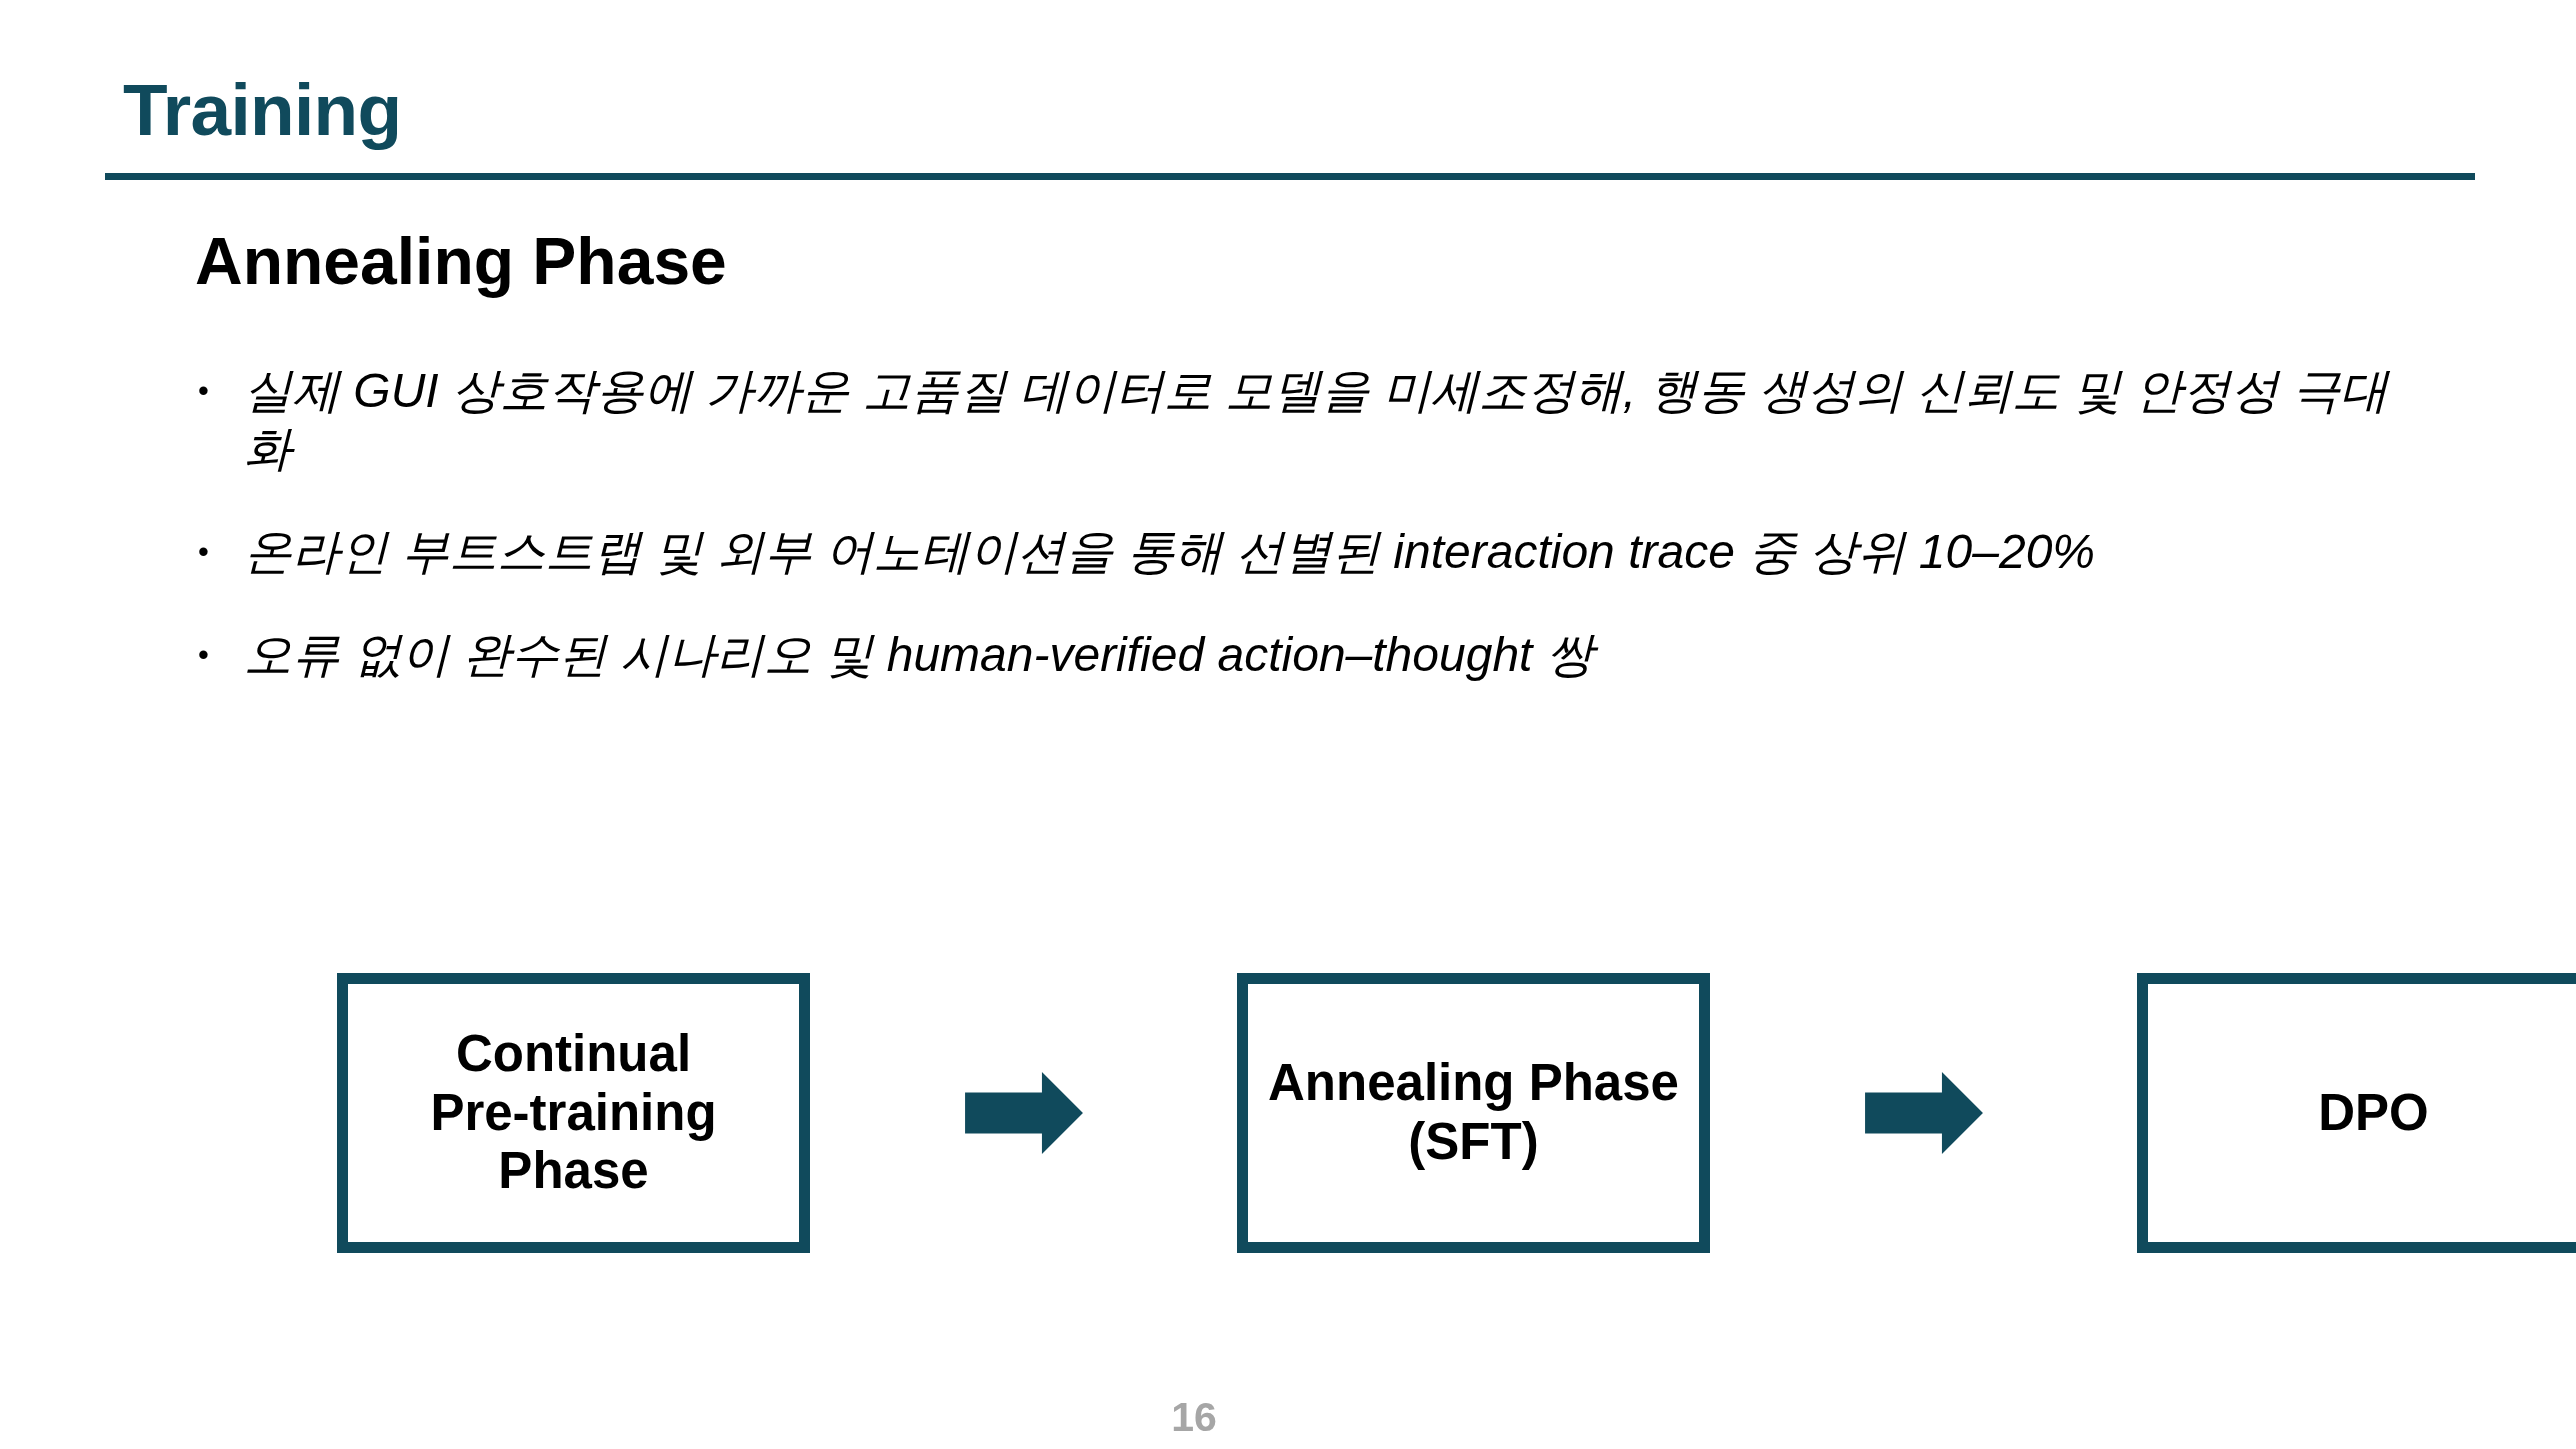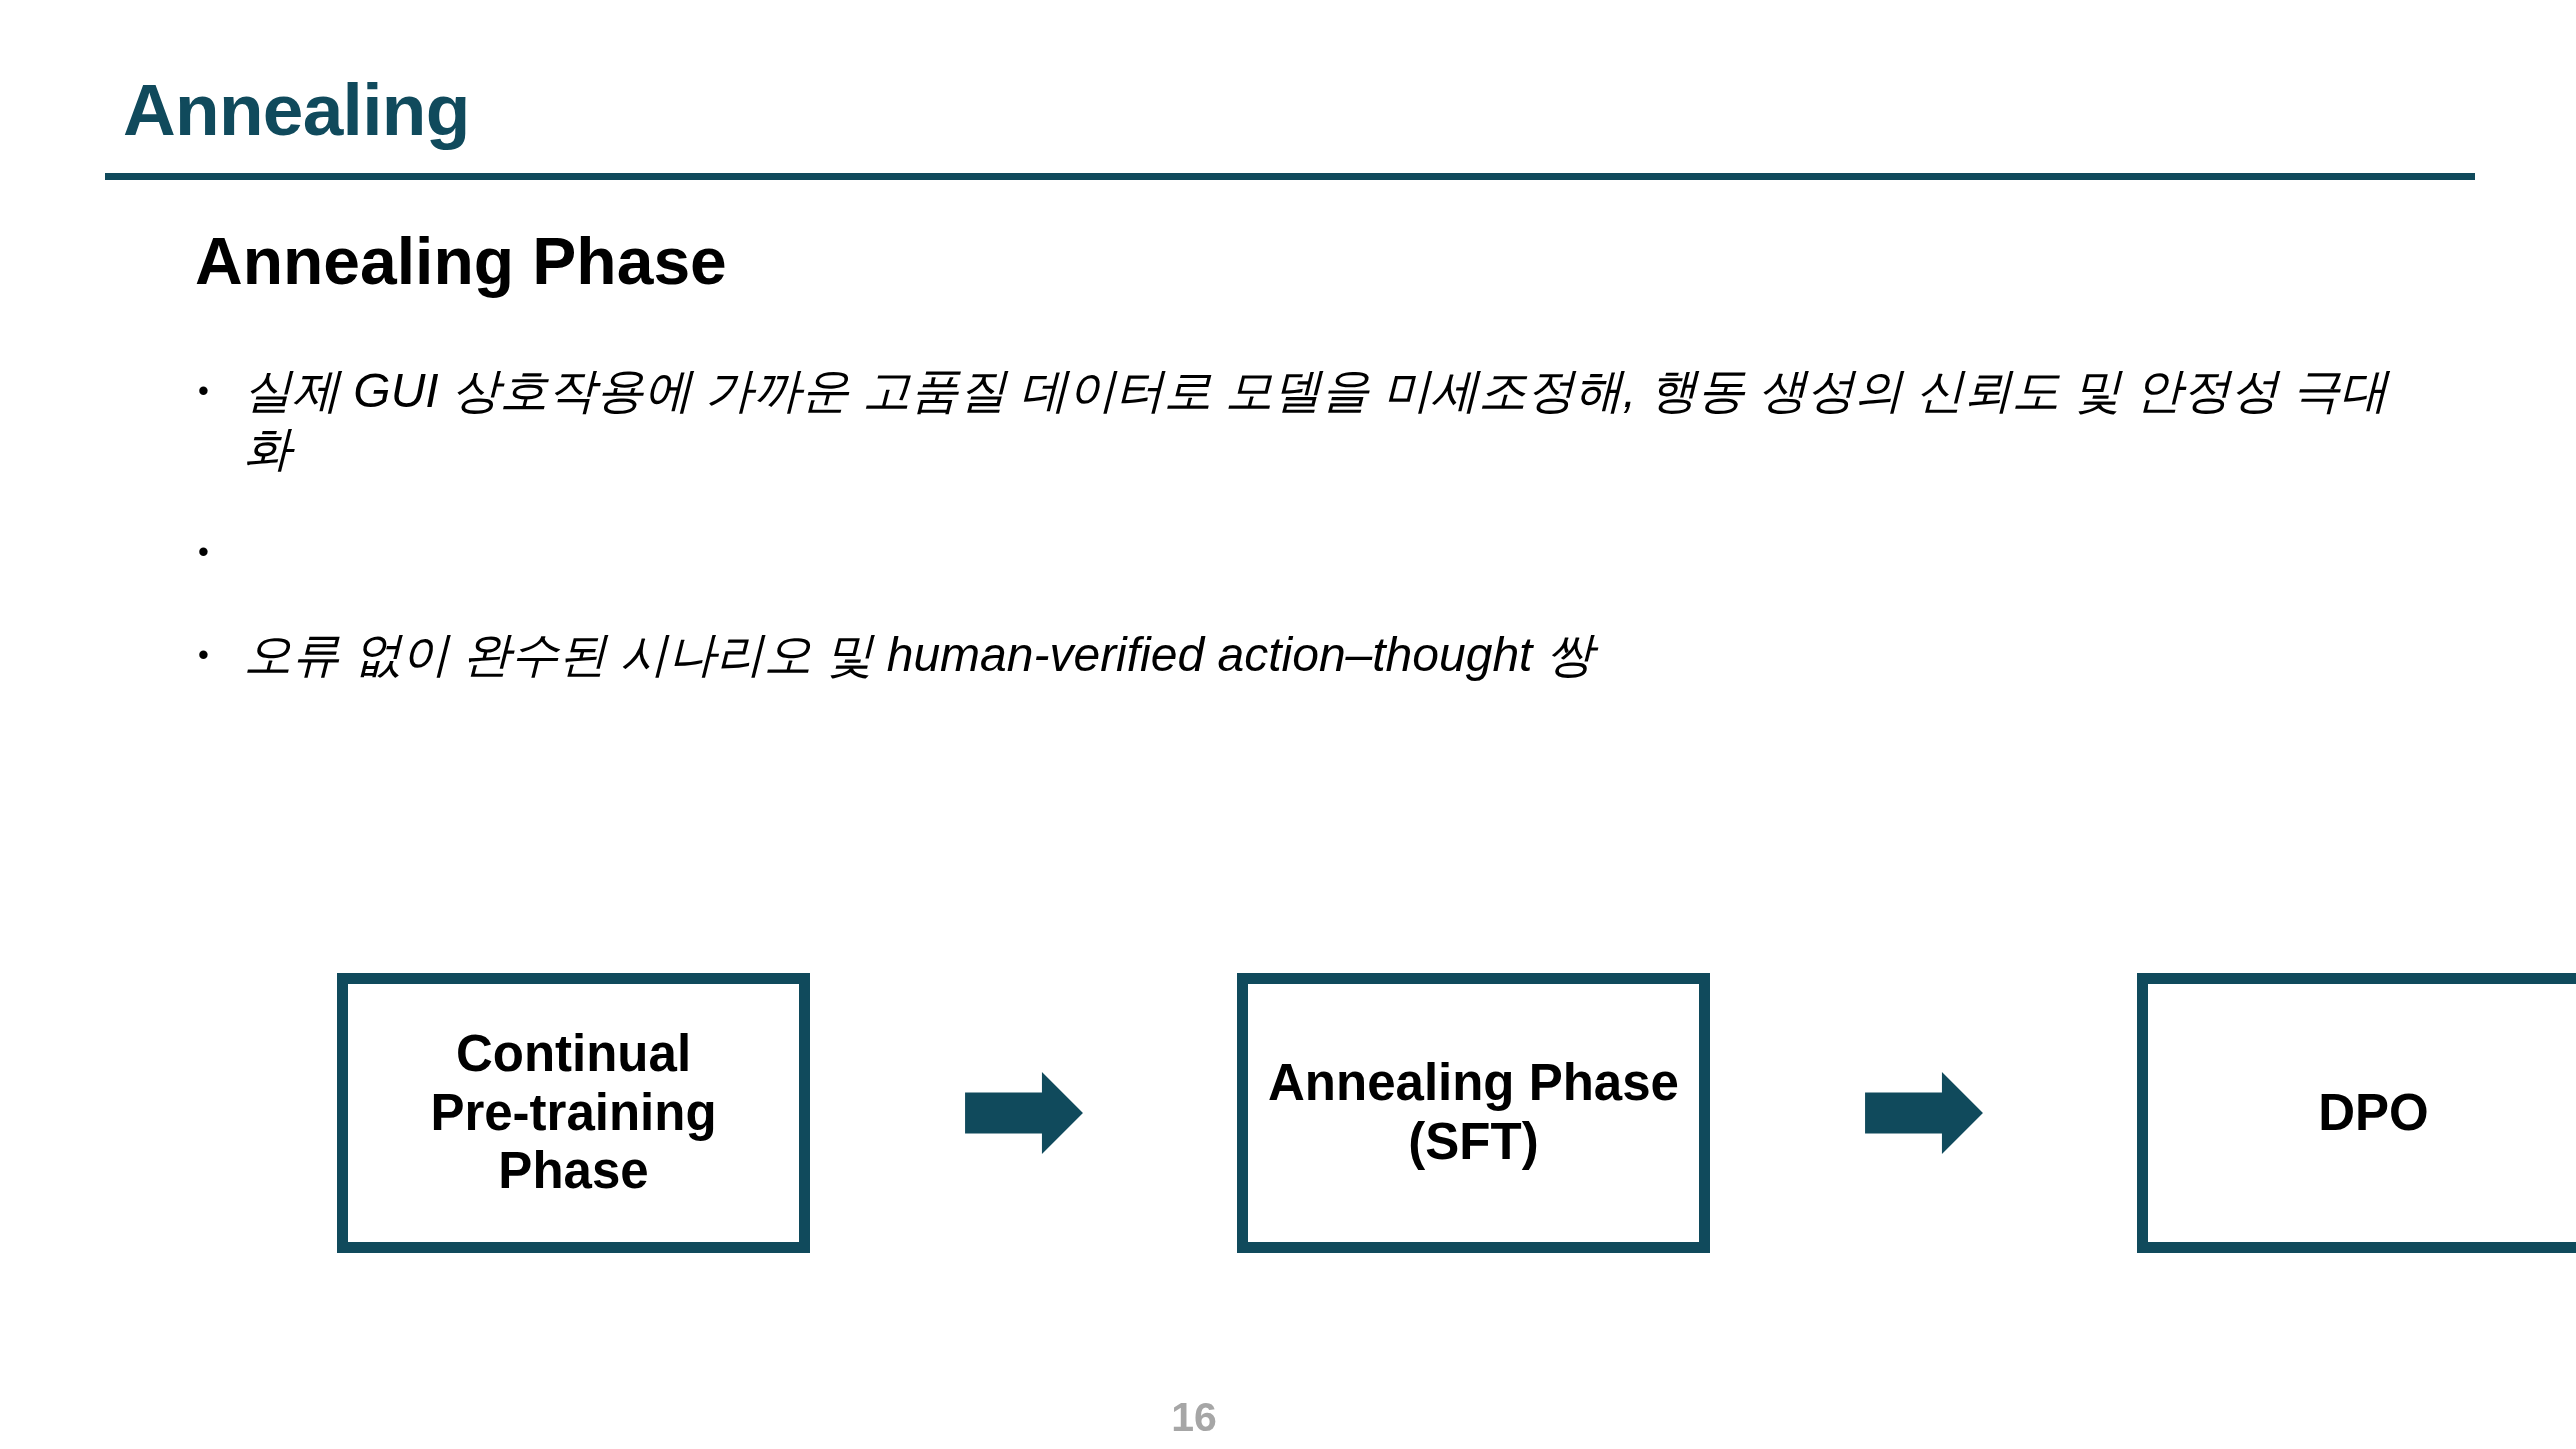--- a/index.html
+++ b/index.html
@@ -60,32 +60,33 @@
   #page-number {
     left: 0; top: 1394px; width: 2388px;
     text-align: center;
     font-size: 41px; font-weight: bold;
     color: #A6A6A6;
   }
 </style>
 </head>
 <body>
 
-<h1 class="abs" id="slide-title">Annealing</h1>
+<h1 class="abs" id="slide-title">Training</h1>
 <div class="abs" id="title-underline"></div>
 
 <h2 class="abs" id="slide-subtitle">Annealing Phase</h2>
 
 <div class="abs" id="bullets">
   <div class="bullet">
     <span class="marker">•</span>
     <span class="text">실제 GUI 상호작용에 가까운 고품질 데이터로 모델을 미세조정해, 행동 생성의 신뢰도 및 안정성 극대화</span>
   </div>
   <div class="bullet">
     <span class="marker">•</span>
+    <span class="text">온라인 부트스트랩 및 외부 어노테이션을 통해 선별된 interaction trace 중 상위 10–20%</span>
   </div>
   <div class="bullet">
     <span class="marker">•</span>
     <span class="text">오류 없이 완수된 시나리오 및 human-verified action–thought 쌍</span>
   </div>
 </div>
 
 <div class="abs" id="diagram">
   <div class="flow-box">
     <div class="box-label">Continual

